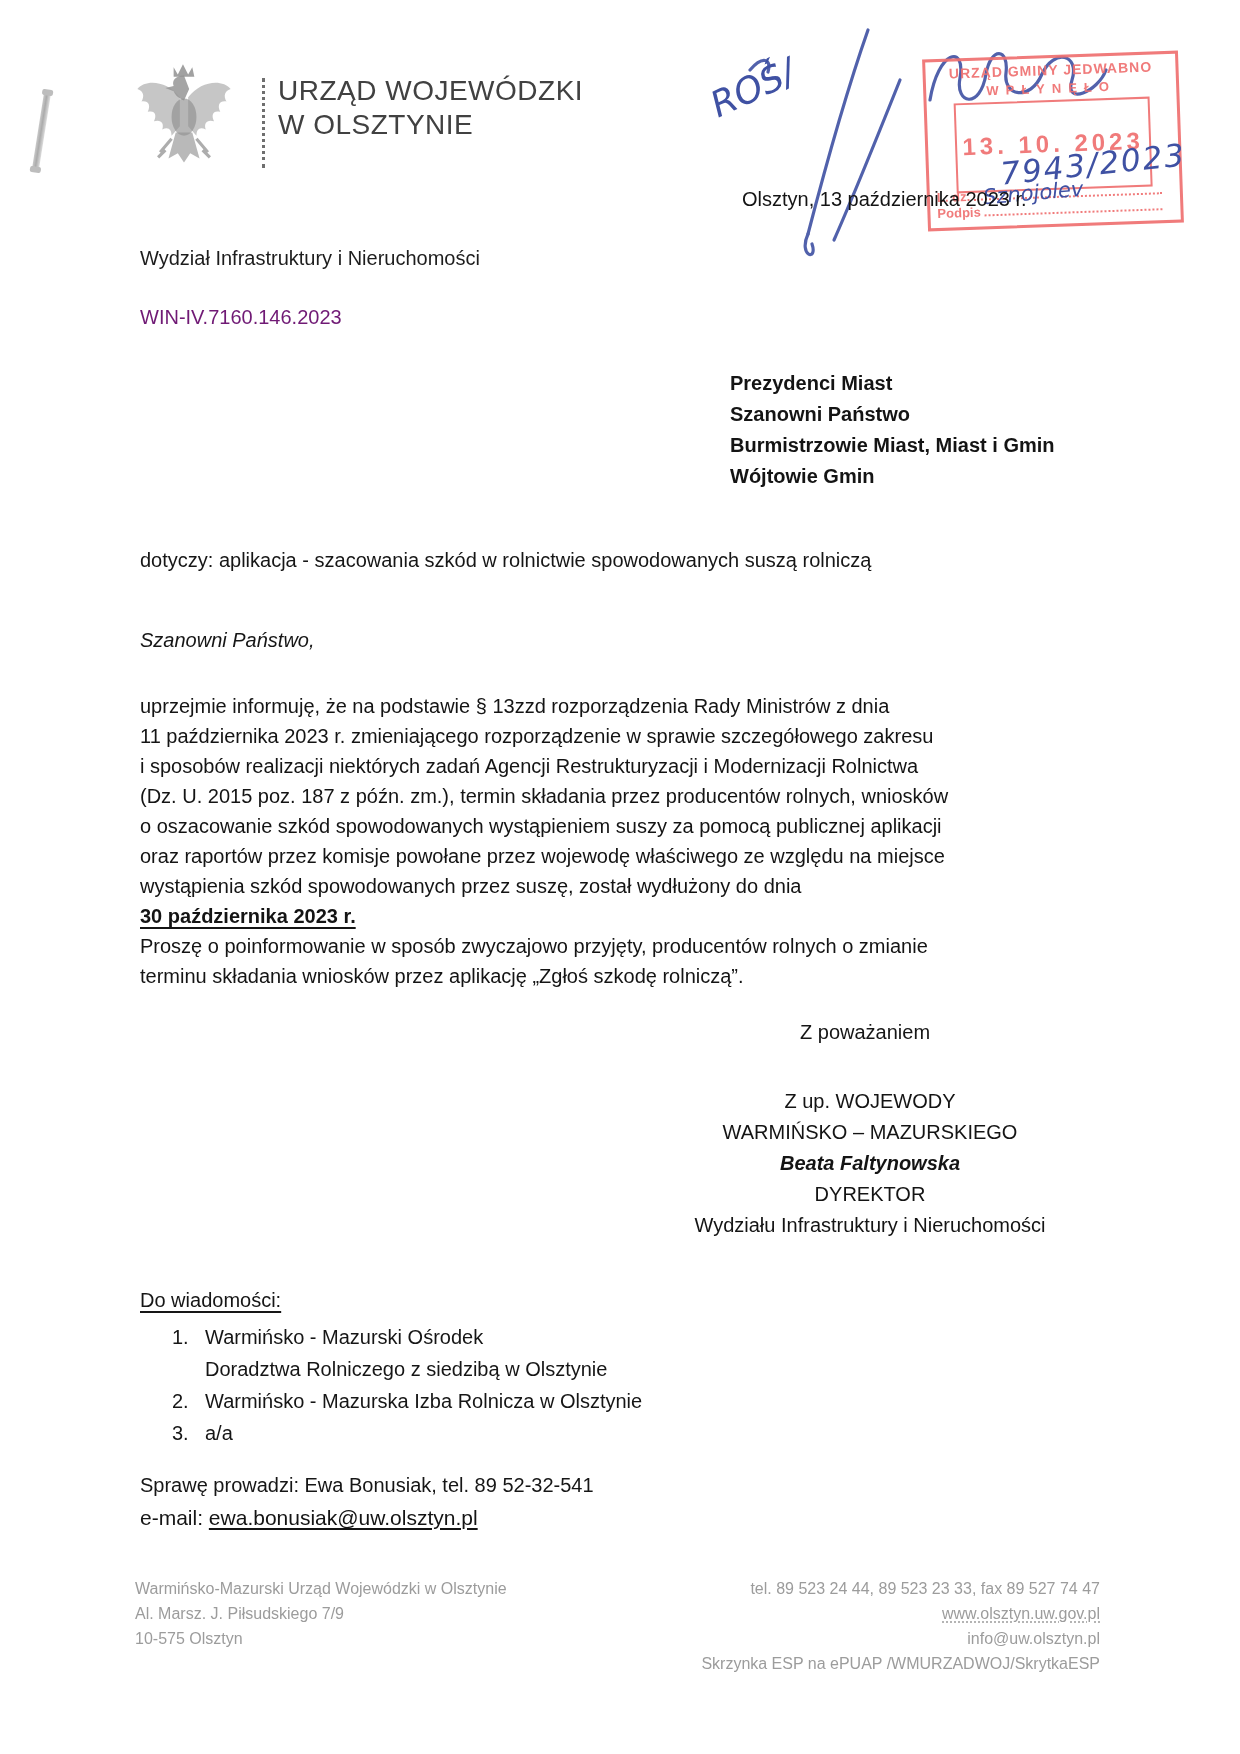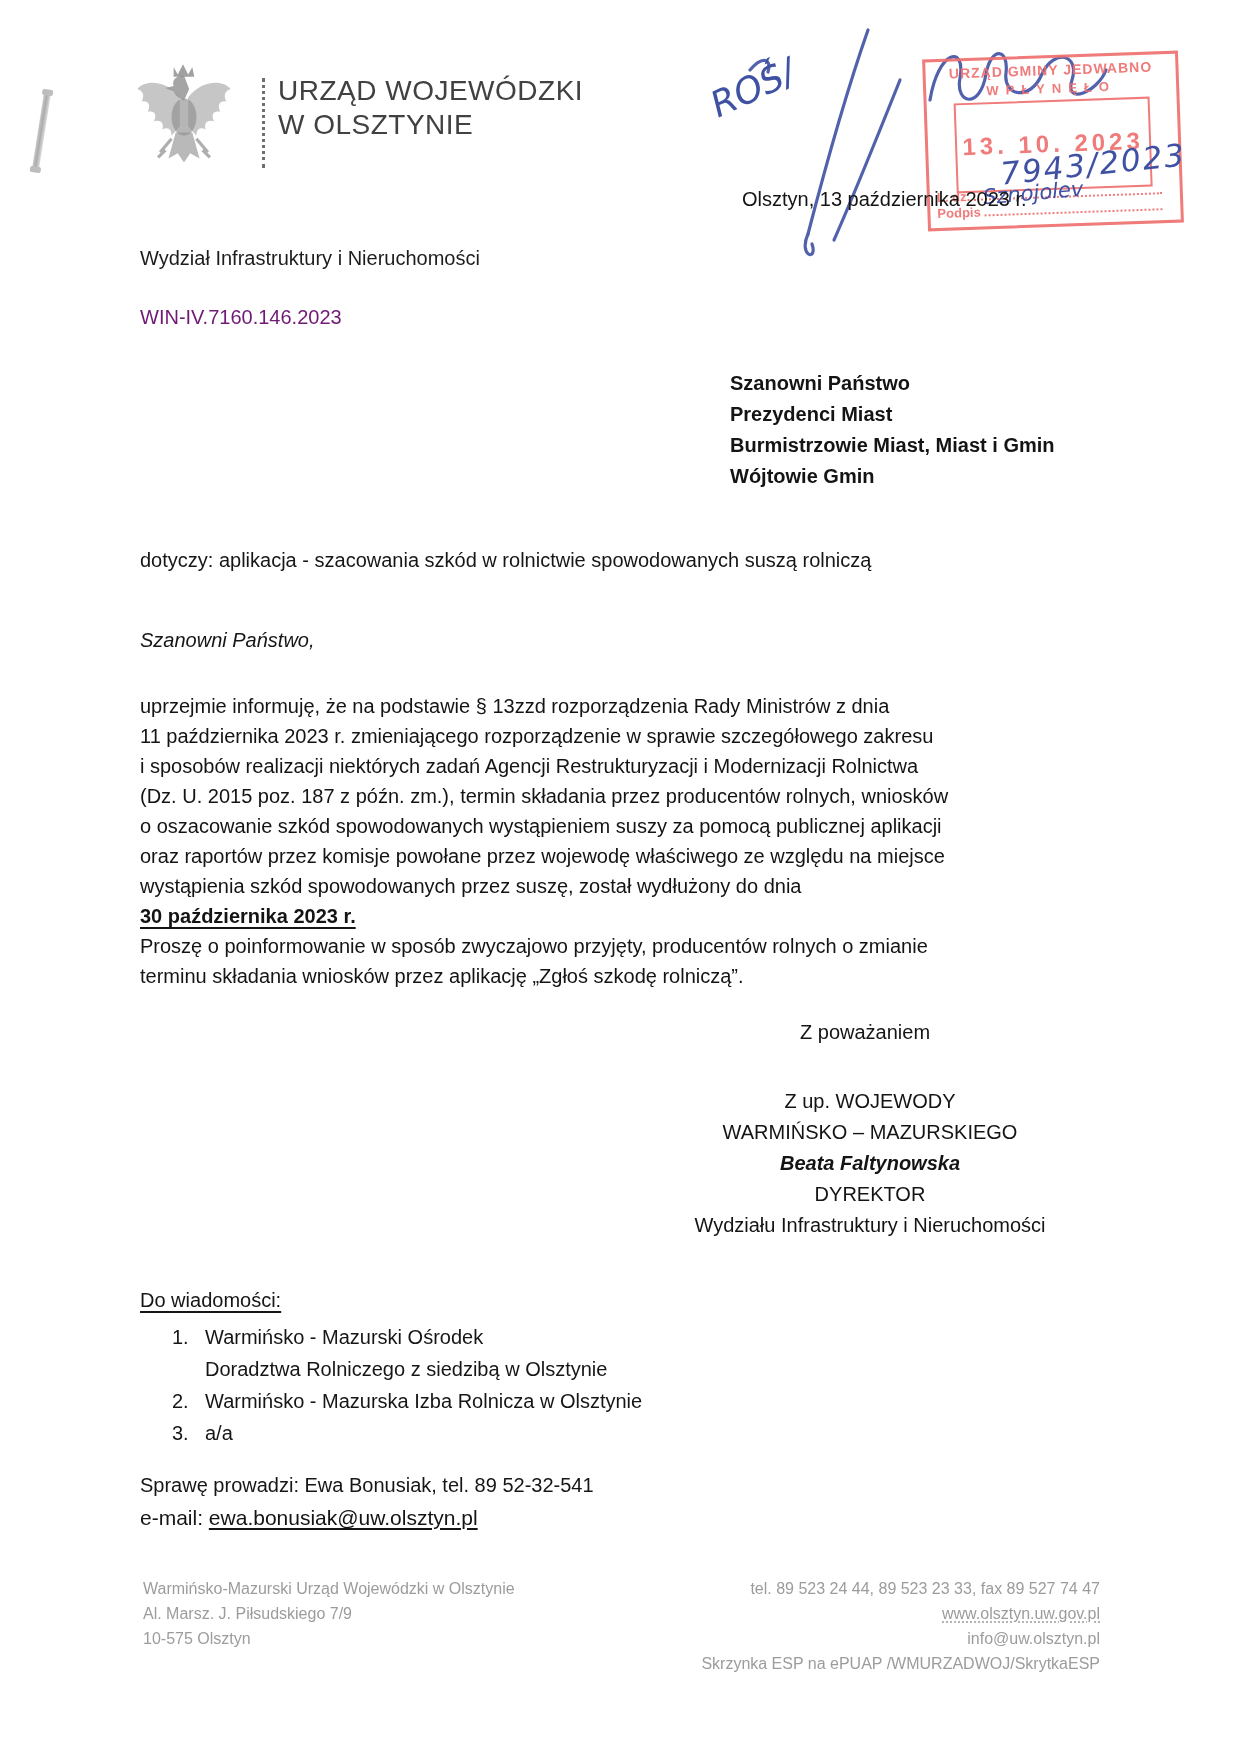--- a/index.html
+++ b/index.html
@@ -73,21 +73,21 @@
   .sigblock{left:640px;top:1086px;width:460px;text-align:center;font-size:20px;line-height:31px;color:#141414;}
   .sig-name{font-weight:700;font-style:italic;}
   .cc-heading{left:140px;top:1289px;font-size:20px;text-decoration:underline;text-underline-offset:4px;}
   .cc-list{left:172px;top:1321px;font-size:20px;line-height:32px;}
   .cc-row{display:flex;}
   .cc-num{width:33px;}
   .contact1{left:140px;top:1474px;font-size:20px;}
   .contact2{left:140px;top:1506px;font-size:21px;}
   .email-link{color:#141414;text-decoration:underline;text-underline-offset:3px;}
   
-  .footer-left{left:135px;top:1576px;font-size:16px;line-height:25px;color:#9c9c9c;margin-left:8px;}
+  .footer-left{left:135px;top:1576px;font-size:16px;line-height:25px;color:#9c9c9c;}
   .footer-right{right:140px;top:1576px;font-size:16px;line-height:25px;color:#9c9c9c;text-align:right;}
   .www-link{color:#9c9c9c;text-decoration:underline;text-decoration-style:dotted;text-underline-offset:3px;}
 </style>
 </head>
 <body>
 
 <div class="page">
 
   <div class="abs staple"></div>
 
@@ -136,22 +136,22 @@
   </div>
 
   <div class="abs ink hw-number">7943/2023</div>
   <div class="abs ink hw-sig">Sznojolev</div>
 
   <div class="abs dateline">Olsztyn, 13 października 2023 r.</div>
   <div class="abs dept">Wydział Infrastruktury i Nieruchomości</div>
   <div class="abs refno">WIN-IV.7160.146.2023</div>
 
   <div class="abs recipients">
+    <div>Prezydenci Miast</div>
     <div>Szanowni Państwo</div>
-    <div>Prezydenci Miast</div>
     <div>Burmistrzowie Miast, Miast i Gmin</div>
     <div>Wójtowie Gmin</div>
   </div>
 
   <div class="abs subject">dotyczy: aplikacja - szacowania szkód w rolnictwie spowodowanych suszą rolniczą</div>
   <div class="abs salutation">Szanowni Państwo,</div>
 
   <div class="abs bodytext">
     <div class="ml">uprzejmie informuję, że na podstawie § 13zzd rozporządzenia Rady Ministrów z dnia
 11 października 2023 r. zmieniającego rozporządzenie w sprawie szczegółowego zakresu

